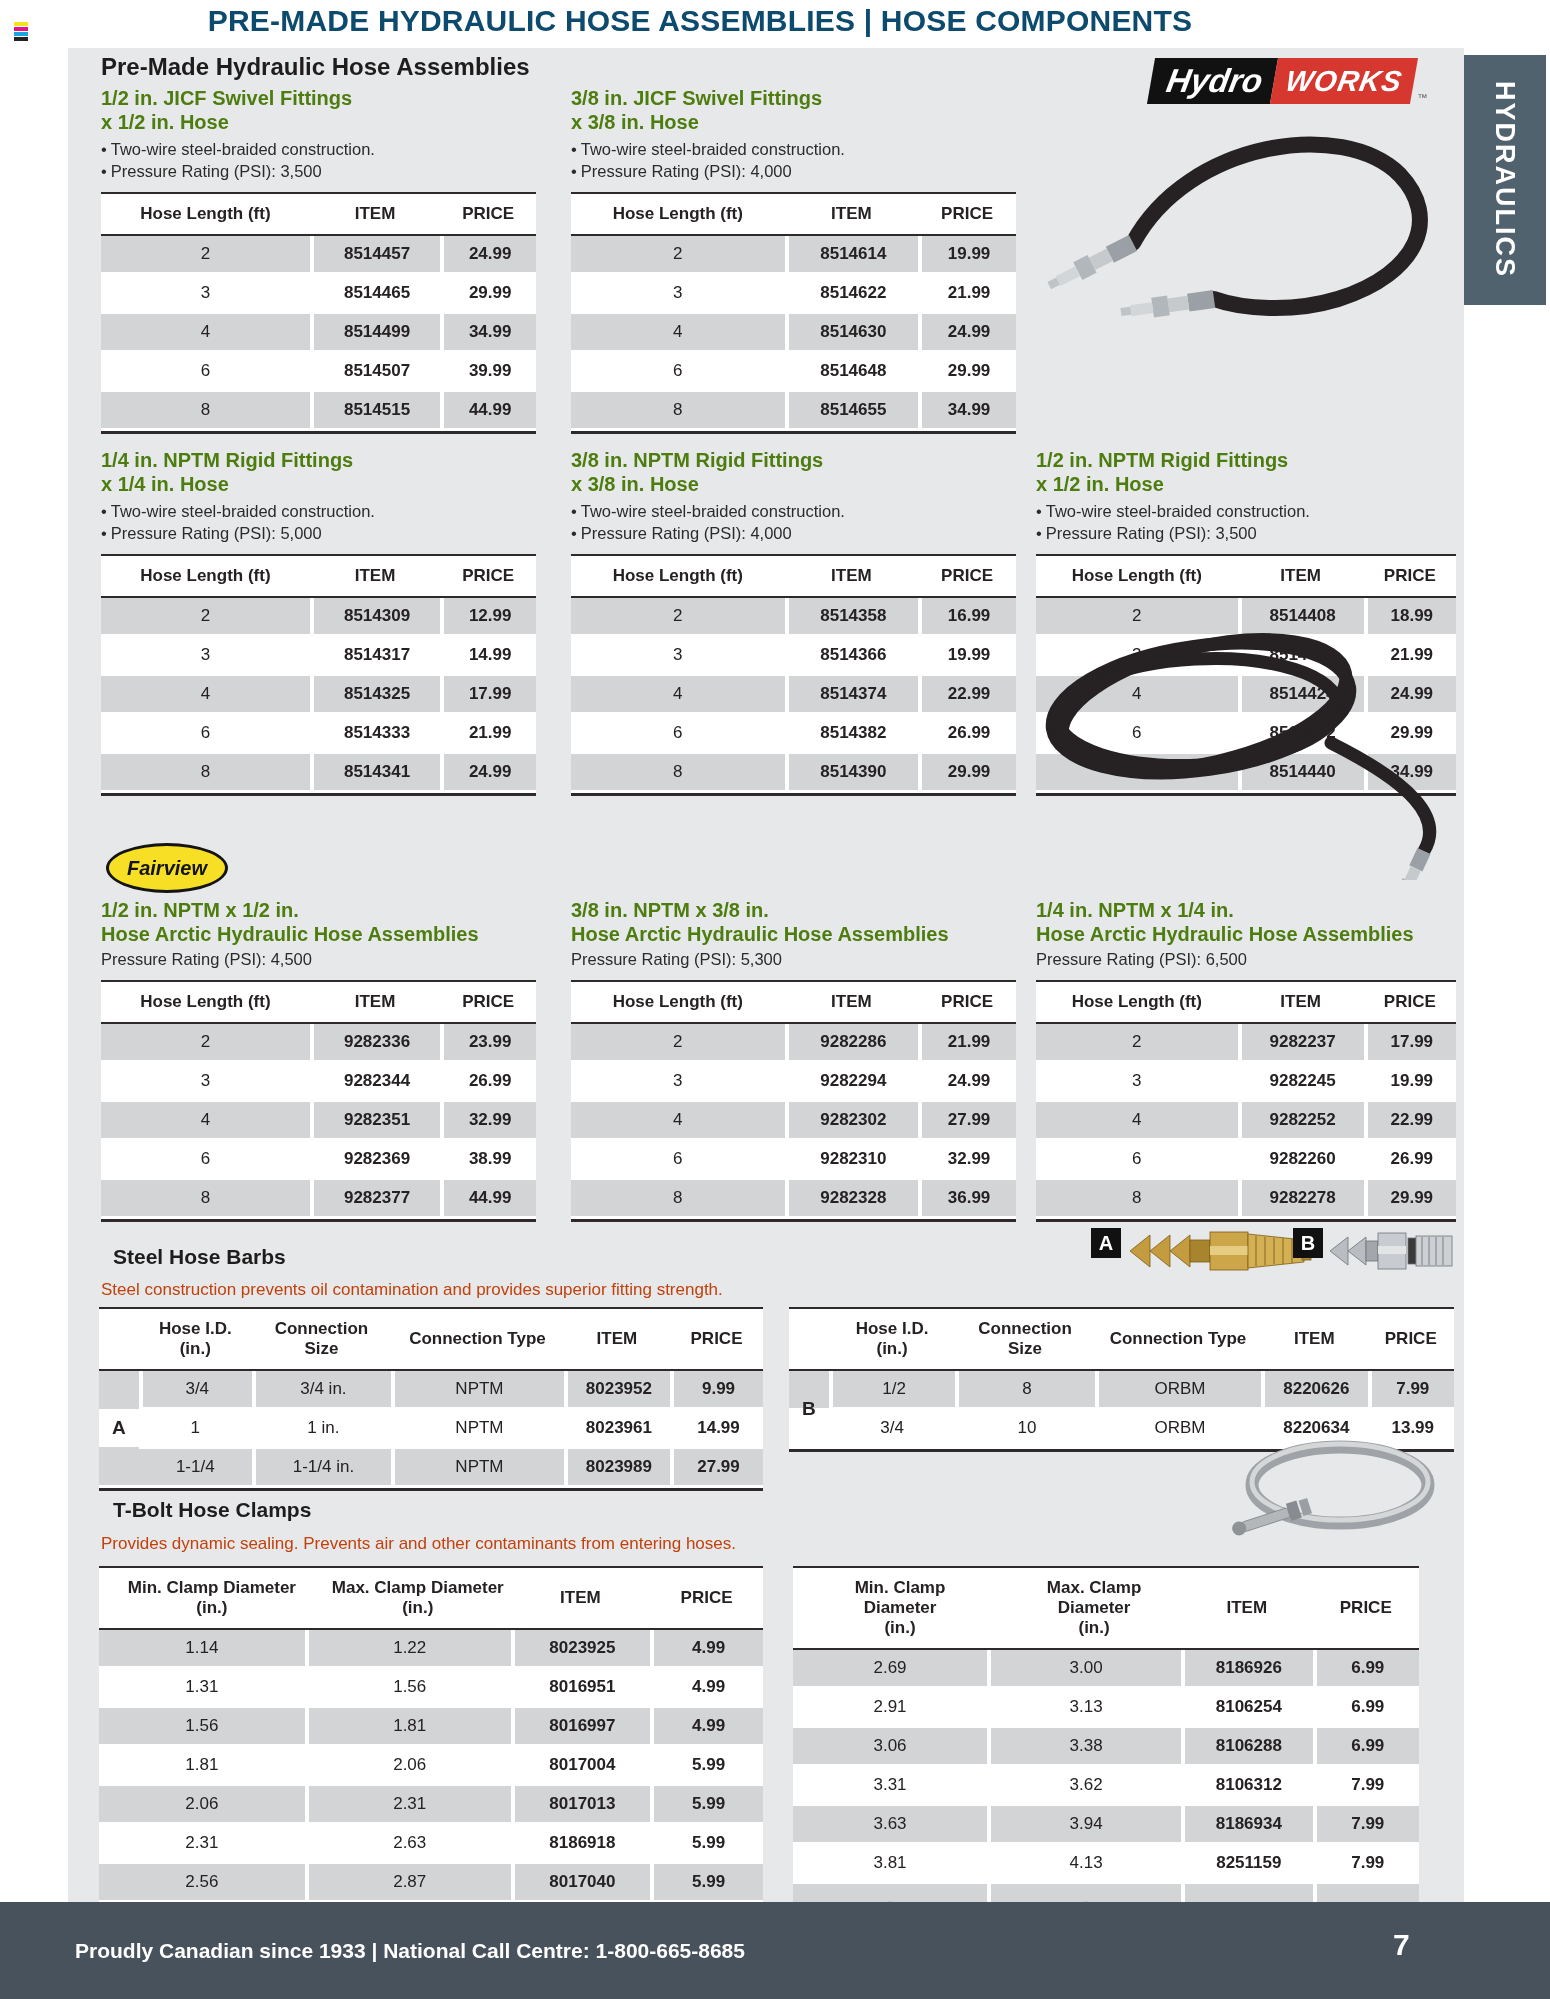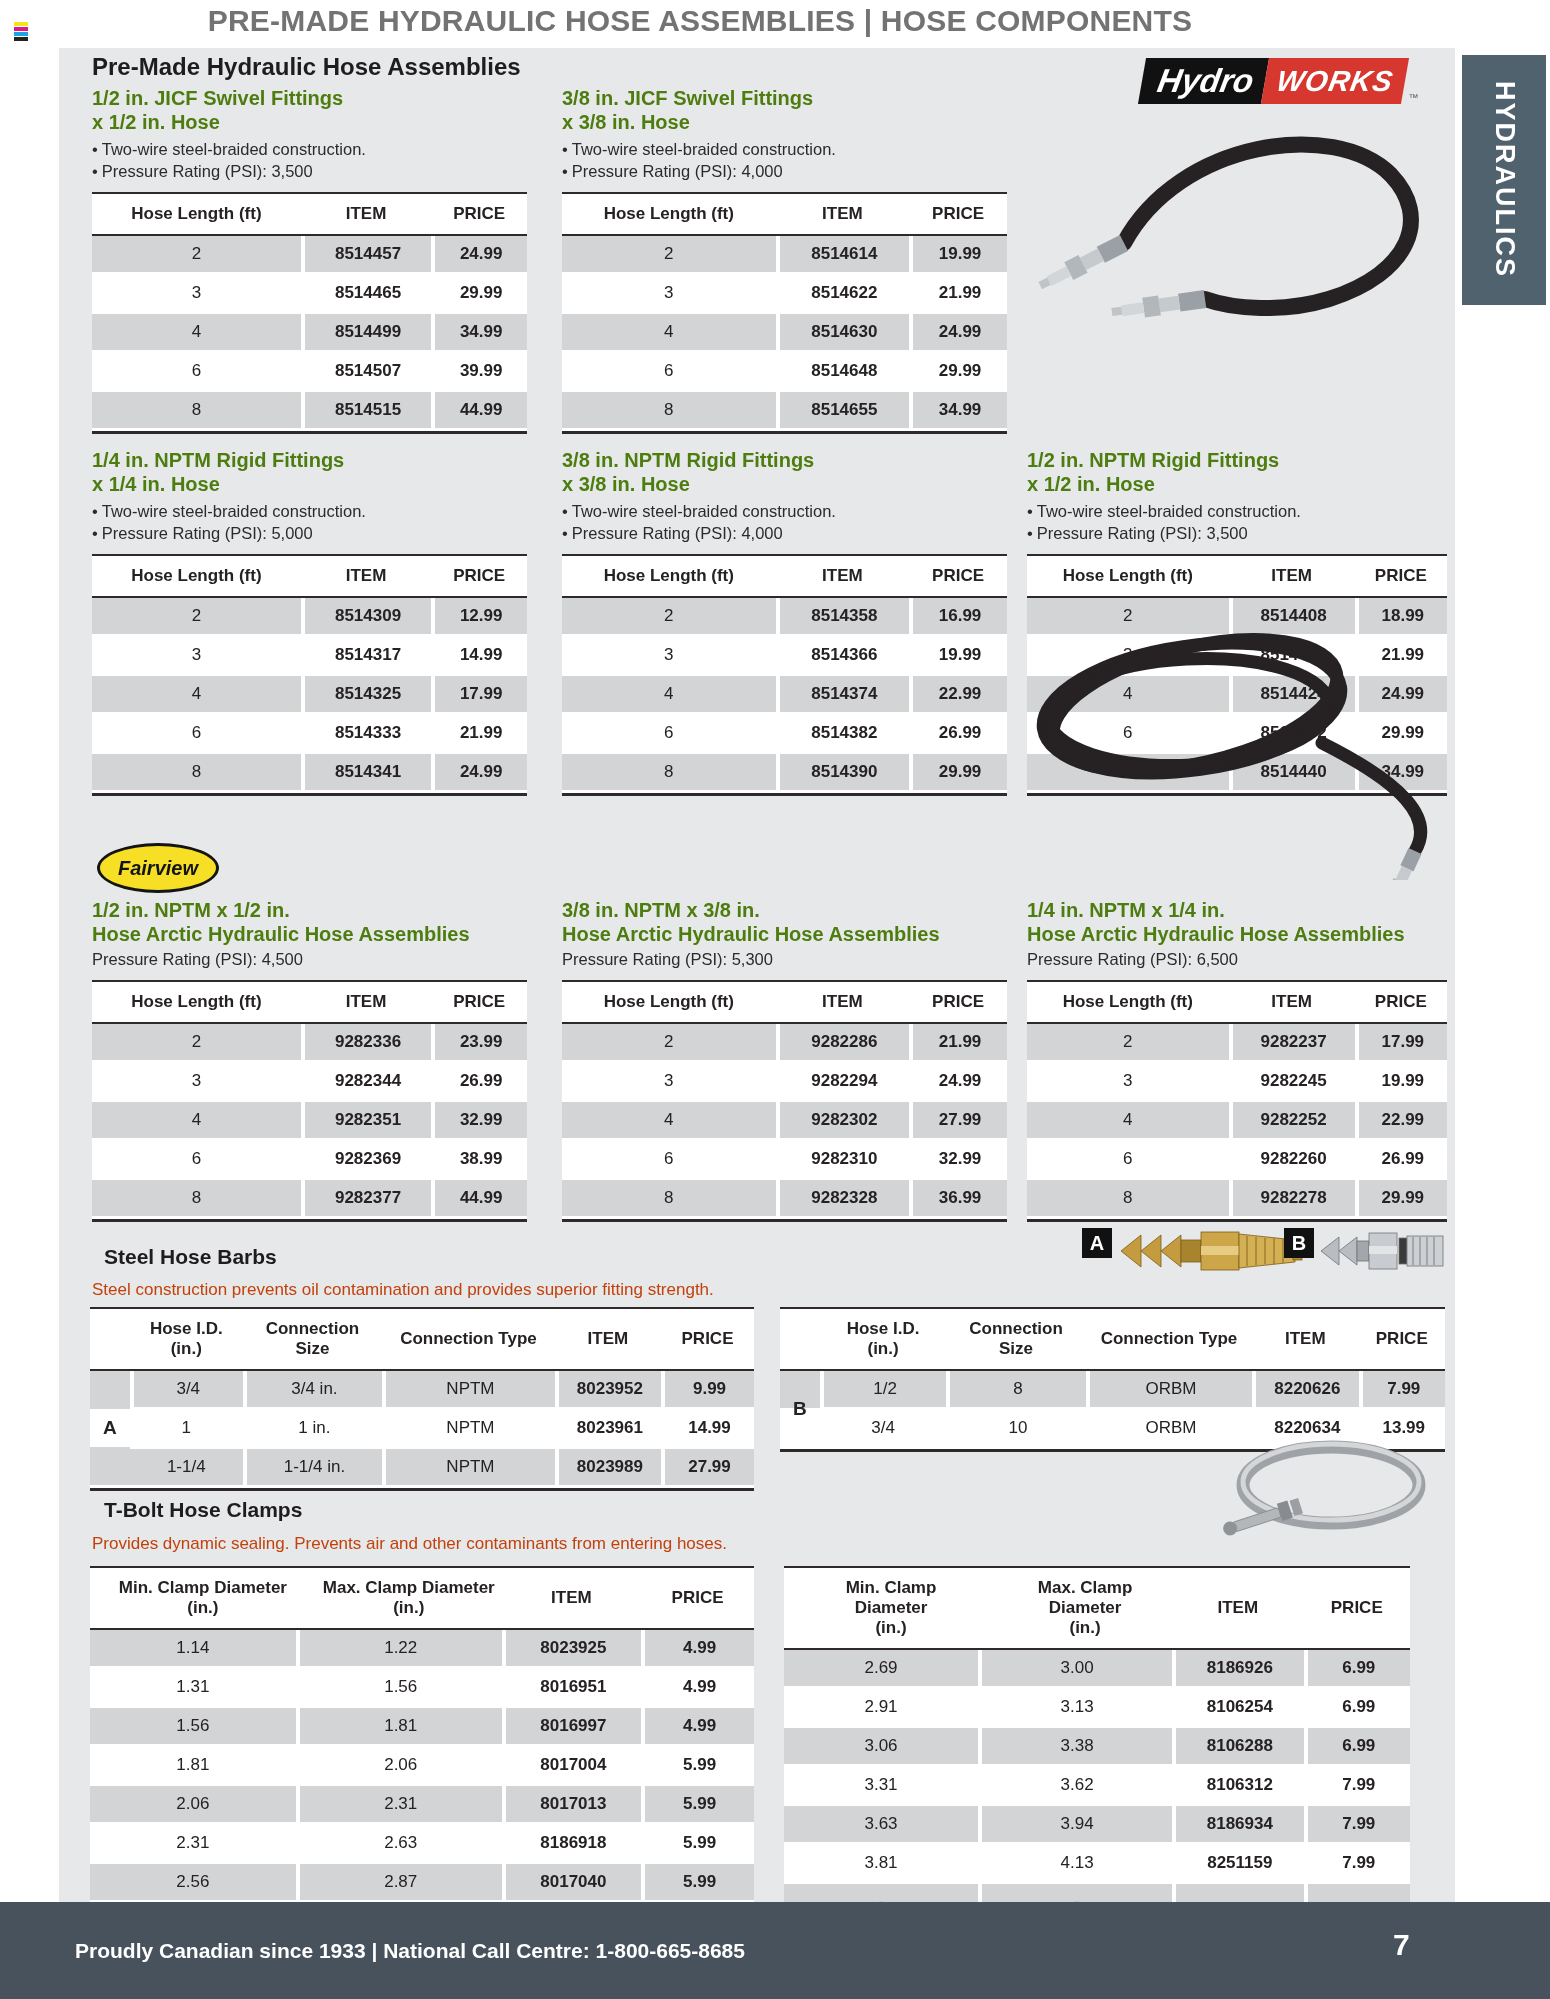--- a/index.html
+++ b/index.html
@@ -3,27 +3,27 @@
 <meta charset="utf-8">
 <style>
   html,body{margin:0;padding:0;background:#fff;}
   .page{position:relative;width:1550px;height:1999px;background:#fff;overflow:hidden;
         font-family:"Liberation Sans",sans-serif;color:#262223;}
   
   .regmark{position:absolute;left:14px;top:22px;width:14px;}
   .regmark div{height:4px;margin-bottom:1px;}
   
   .page-title{position:absolute;left:0;top:4px;width:1400px;margin:0;text-align:center;
-      font-size:30px;font-weight:800;letter-spacing:.2px;color:#737373;}
+      font-size:30px;font-weight:800;letter-spacing:.2px;color:#0c4a6e;}
   
   .side-tab{position:absolute;left:1462px;top:55px;width:84px;height:250px;background:#51626f;
       display:flex;align-items:center;justify-content:center;}
   .side-tab span{writing-mode:vertical-rl;color:#fff;font-weight:700;font-size:27px;letter-spacing:2px;}
   
-  .content{position:absolute;left:59px;top:48px;width:1396px;height:1854px;background:#e7e8e9;}
+  .content{position:absolute;left:68px;top:48px;width:1396px;height:1854px;background:#e7e8e9;}
   .main-heading{position:absolute;left:33px;top:5px;font-size:24px;font-weight:800;color:#1e1c1d;}
   .sec-heading{font-size:21px;font-weight:800;color:#1e1c1d;margin-left:12px;}
   .sec-desc{font-size:17px;color:#c2410c;margin-top:4px;}
   .abs{position:absolute;}
   
   .ptitle{font-size:20px;line-height:24px;font-weight:800;color:#4d7c0f;}
   .bullets{margin:4px 0 0 0;padding:0;list-style:none;}
   .bullets li{font-size:16.5px;line-height:22px;color:#2b2b2b;padding-left:13px;text-indent:-13px;}
   .bullets li::before{content:"\2022";margin-right:4px;}
   .pressure{font-size:16.5px;line-height:21px;color:#2b2b2b;margin-top:3px;}

